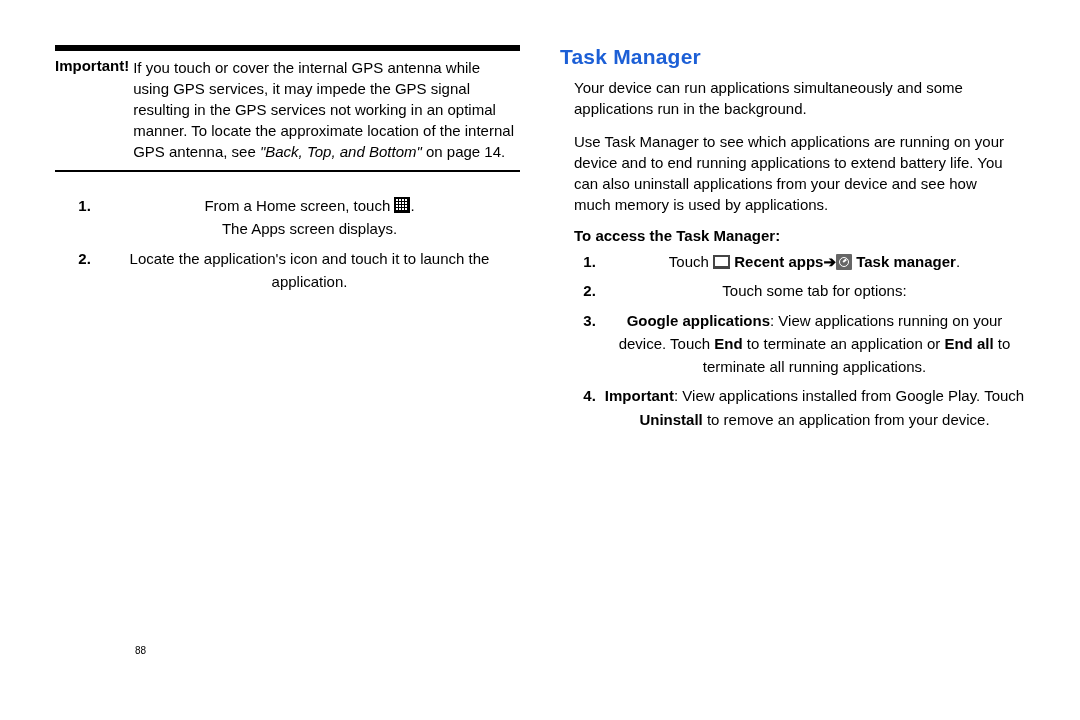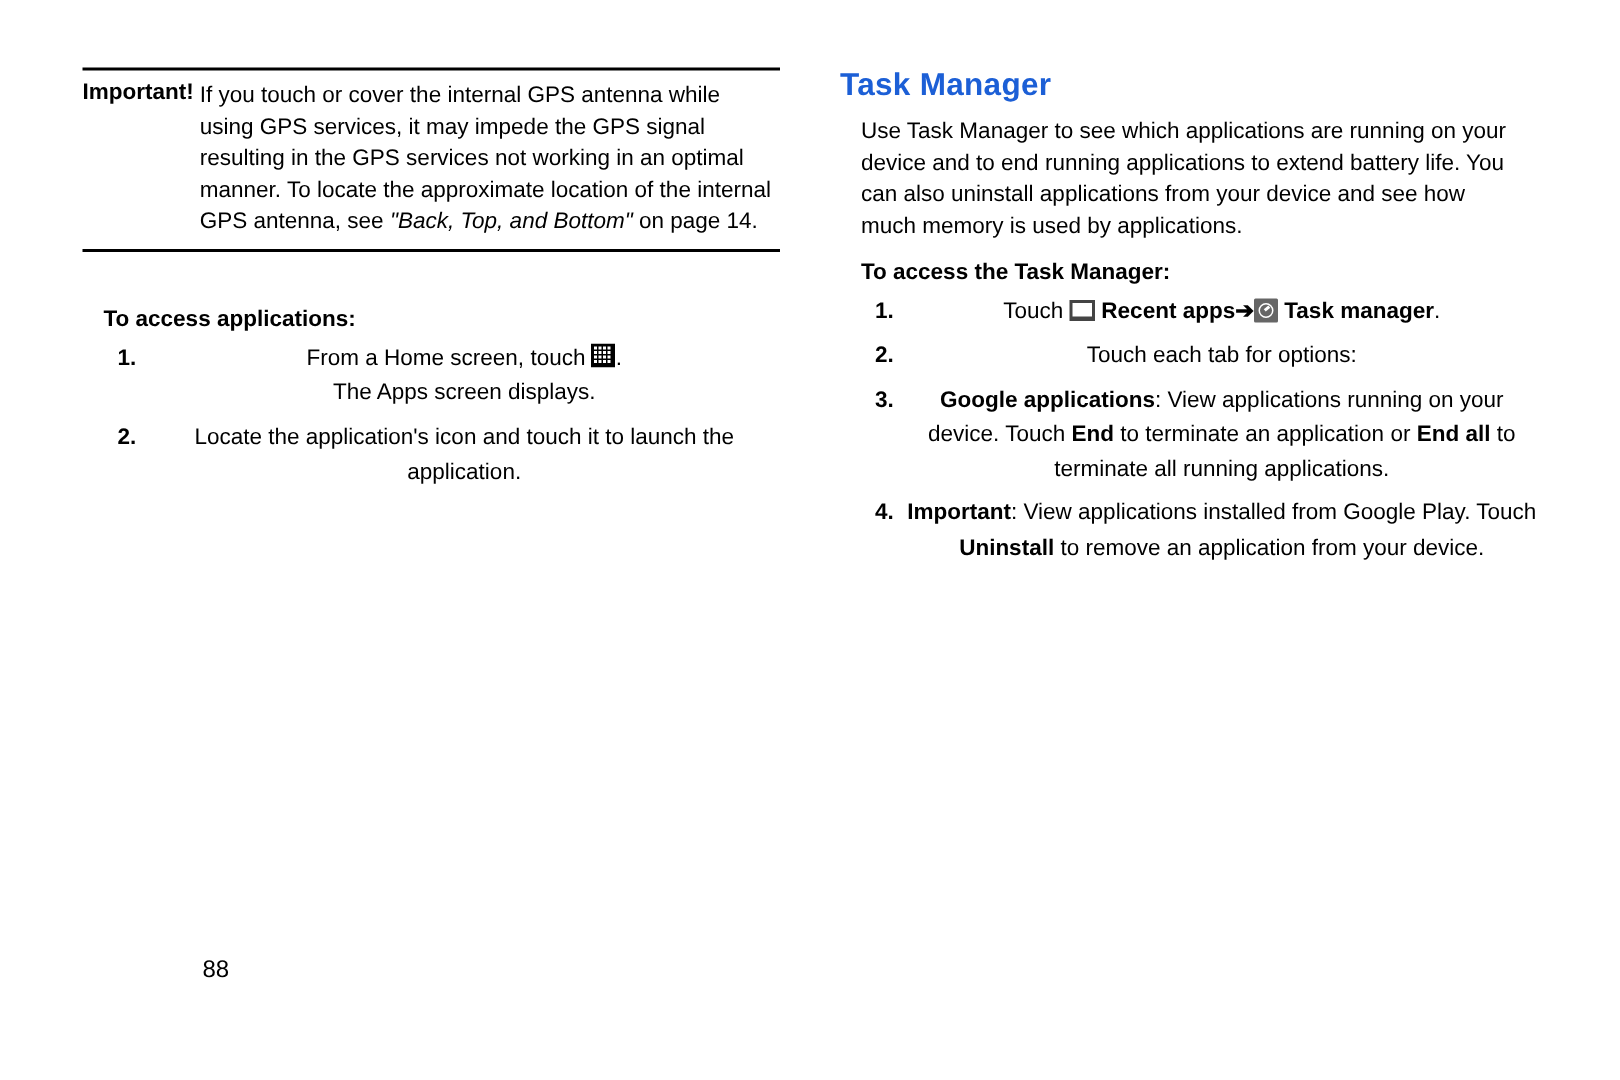--- a/index.html
+++ b/index.html
@@ -13,24 +13,24 @@
     color: #000;
     background: #fff;
     display: flex;
     gap: 40px;
   }
   .col {
     flex: 1;
     min-width: 0;
   }
   .note-box {
-    border-top: 2px solid #000000;
+    border-top: 6px solid #000000;
     border-bottom: 2px solid #000;
     padding: 6px 0 8px 0;
-    margin-bottom: 36px;
+    margin-bottom: 22px;
   }
   .note-row {
     display: flex;
     align-items: flex-start;
     gap: 4px;
   }
   .note-label {
     font-weight: bold;
     white-space: nowrap;
   }
@@ -94,40 +94,39 @@
   }
   .arrow {
     display:inline-block;
     font-weight:bold;
     vertical-align:0;
   }
   .page-num {
     position: absolute;
     bottom: 34px;
     left: 80px;
-    font-size: 16px;
+    font-size: 10px;
   }
   .left-col { position: relative; }
 </style>
 </head>
 <body>
 
 <div class="col left-col">
   <div class="note-box">
     <div class="note-row">
       <span class="note-label">Important!</span>
       <span class="note-body">
         <span>If you touch or cover the internal GPS antenna while using GPS services, it may impede the GPS signal resulting in the GPS services not working in an optimal manner. To locate the approximate location of the internal GPS antenna, see </span><span class="note-ital">"Back, Top, and Bottom"</span><span> on page 14.</span>
       </span>
     </div>
   </div>
 
 
 
-  <div class="subhead">To access applications:</div>
 
   <ol class="steps">
     <li>
       <span>From a Home screen, touch </span><span><svg width="16" height="16" style="vertical-align:-2px" viewBox="0 0 16 16">
             <rect x="0" y="0" width="16" height="16" fill="#000"></rect>
             <g fill="#fff">
               <rect x="2" y="2" width="2" height="2"></rect>
               <rect x="5" y="2" width="2" height="2"></rect>
               <rect x="8" y="2" width="2" height="2"></rect>
               <rect x="11" y="2" width="2" height="2"></rect>
@@ -149,31 +148,32 @@
     </li>
     <li>Locate the application's icon and touch it to launch the application.</li>
   </ol>
 
   <div class="page-num">88</div>
 </div>
 
 <div class="col">
   <h2 class="section">Task Manager</h2>
 
+  <p class="body">Your device can run applications simultaneously and some applications run in the background.</p>
   <p class="body-noindent" style="padding-left:14px">Use Task Manager to see which applications are running on your device and to end running applications to extend battery life. You can also uninstall applications from your device and see how much memory is used by applications.</p>
 
   <div class="subhead">To access the Task Manager:</div>
 
   <ol class="steps">
     <li>
       <span>Touch </span><span class="icon-recent"></span>
       <span class="b">Recent apps</span><span class="arrow"> ➔ </span><span class="icon-tm"></span>
       <span class="b">Task manager</span><span>.</span>
     </li>
-    <li>Touch each tab for options:</li>
+    <li>Touch some tab for options:</li>
     <li>
       <span class="b">Google applications</span><span>: View applications running on your device. Touch </span><span class="b">End</span><span> to terminate an application or </span><span class="b">End all</span><span> to terminate all running applications.</span>
     </li>
     <li>
       <span class="b">Important</span><span>: View applications installed from Google Play. Touch </span><span class="b">Uninstall</span><span> to remove an application from your device.</span>
     </li>
   </ol>
 </div>
 
 </body></html>

